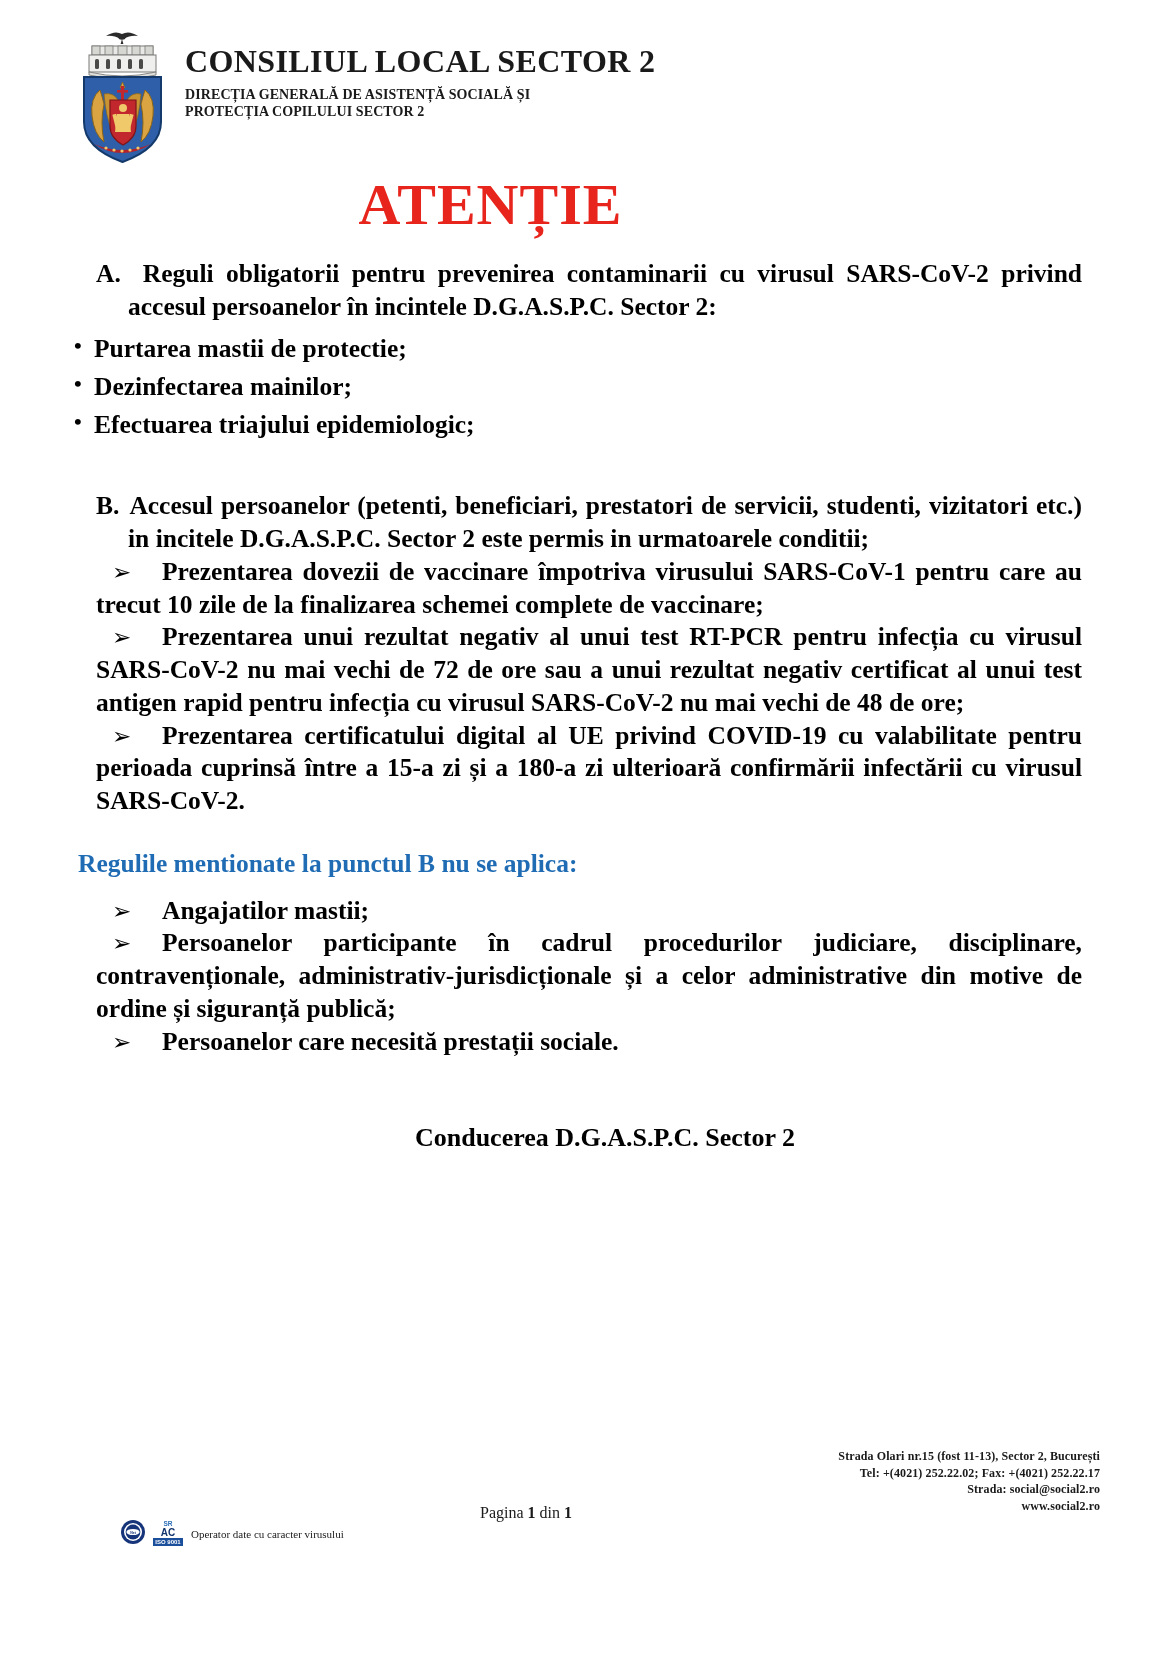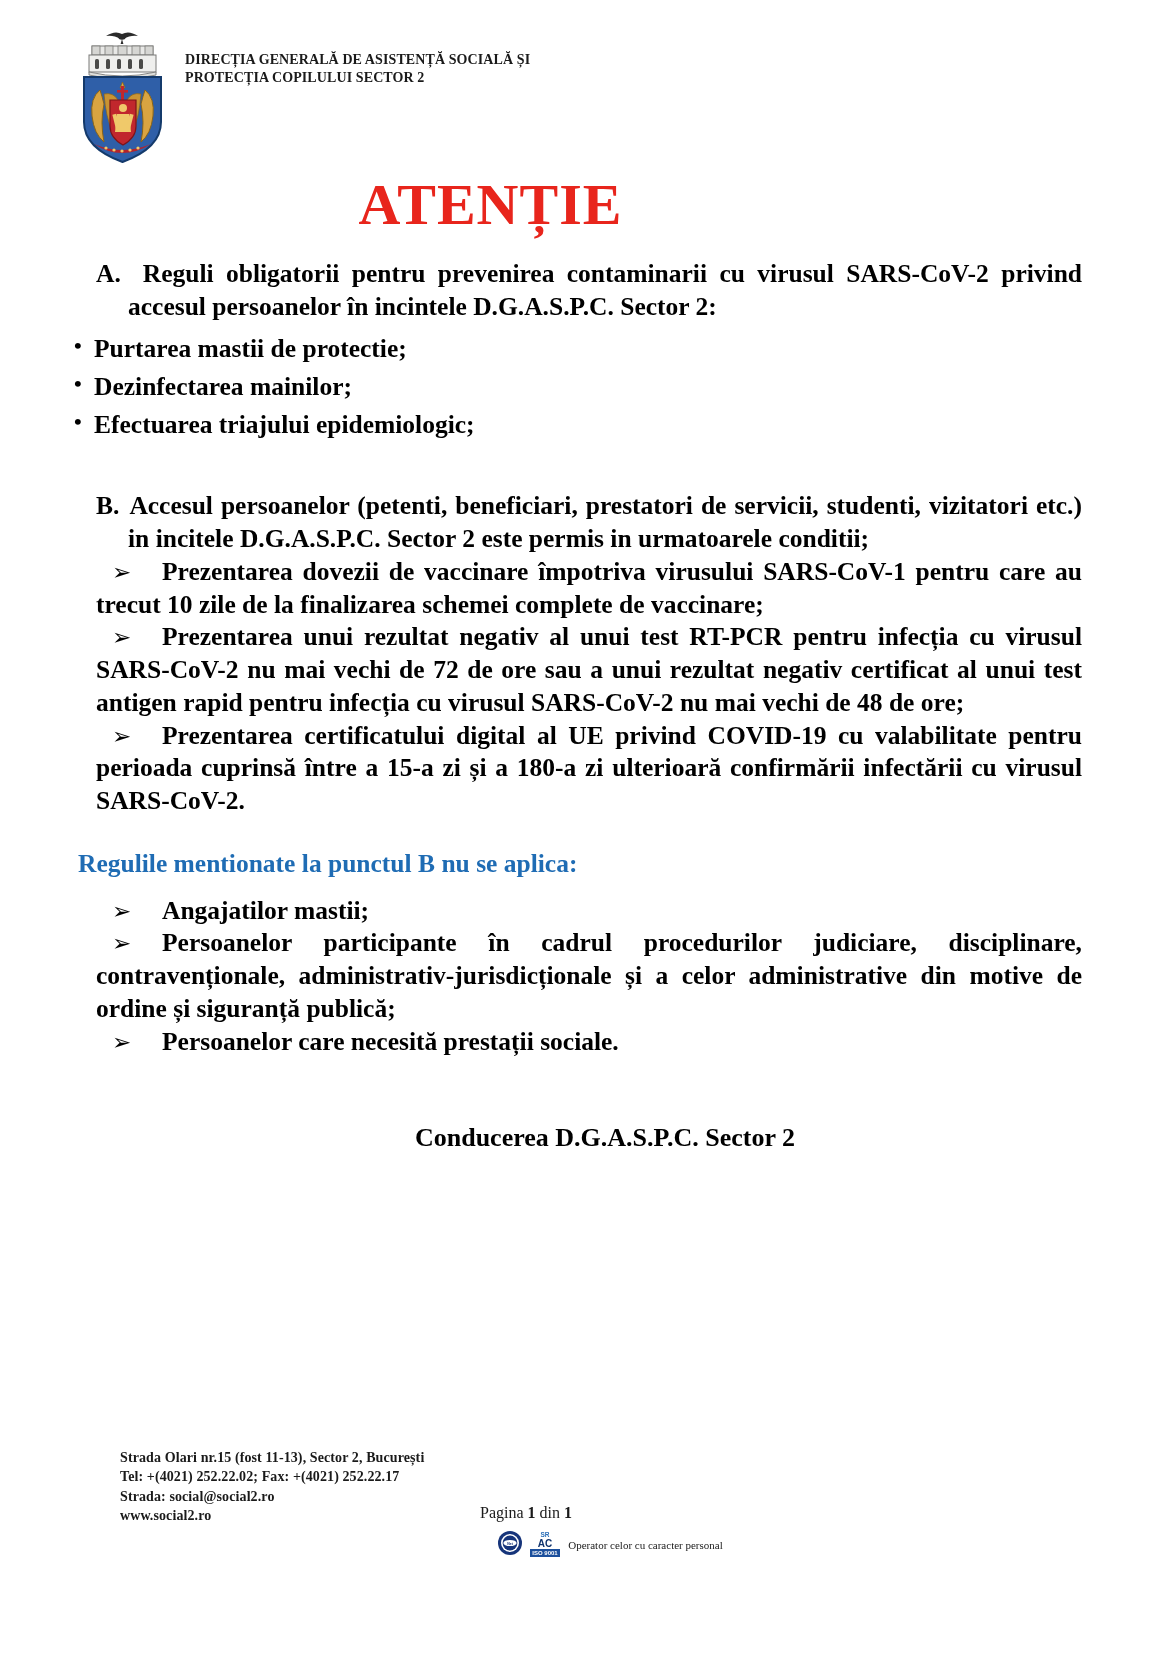--- a/index.html
+++ b/index.html
@@ -161,31 +161,31 @@
 
   
   .footer {
     position: absolute;
     left: 120px;
     top: 1448px;
     width: 980px;
     font-family: "Liberation Serif", "DejaVu Serif", serif;
   }
   .footer-lines {
-    font-size: 14px;
+    font-size: 12px;
     font-weight: bold;
     line-height: 1.38;
     color: #1a1a1a;
     letter-spacing: 0.1px;
+    text-align: right;
   }
   .footer-badges {
     margin-top: 3px;
     display: flex;
     align-items: center;
-    justify-content: center;
   }
   .badge-net { margin-right: 7px; }
   .badge-iso { margin-right: 8px; }
   .badge-caption {
     font-size: 11px;
     font-weight: normal;
     color: #1a1a1a;
   }
   .page-num {
     position: absolute;
@@ -256,20 +256,21 @@
           <circle cx="36" cy="126" r="1.6"></circle>
             <circle cx="44" cy="128" r="1.6"></circle>
           <circle cx="52" cy="129" r="1.6"></circle>
             <circle cx="60" cy="128" r="1.6"></circle>
           <circle cx="68" cy="126" r="1.6"></circle>
         </g>
       </svg>
     </div>
 
     <div class="header-text">
+      <div class="org-title">CONSILIUL LOCAL SECTOR 2</div>
       <div class="org-sub">
         <div>DIRECȚIA GENERALĂ DE ASISTENȚĂ SOCIALĂ ȘI</div>
         <div>PROTECȚIA COPILULUI SECTOR 2</div>
       </div>
     </div>
   </div>
 
   <div class="doc-title">ATENȚIE</div>
 
   <div class="content blk">
@@ -345,21 +346,21 @@
       <span class="badge-iso">
         <svg width="30" height="30" viewBox="0 0 30 30" xmlns="http://www.w3.org/2000/svg">
           <rect x="0" y="0" width="30" height="30" fill="#ffffff"></rect>
           <text x="15" y="9" font-family="Liberation Sans, sans-serif" font-size="6.5" font-weight="bold" fill="#2b6fb8" text-anchor="middle">SR</text>
           <text x="15" y="19" font-family="Liberation Sans, sans-serif" font-size="10" font-weight="bold" fill="#12356e" text-anchor="middle">AC</text>
           <rect x="0" y="21" width="30" height="8" fill="#1b4f9c"></rect>
           <text x="15" y="27.4" font-family="Liberation Sans, sans-serif" font-size="6" font-weight="bold" fill="#ffffff" text-anchor="middle">ISO 9001</text>
         </svg>
       </span>
 
-      <span class="badge-caption">Operator celor cu caracter personal</span>
+      <span class="badge-caption">Operator date cu caracter virusului</span>
     </div>
   </div>
 
   <div class="page-num">
     <span>Pagina</span>
     <b>1</b>
     <span>din</span>
     <b>1</b>
   </div>
 

